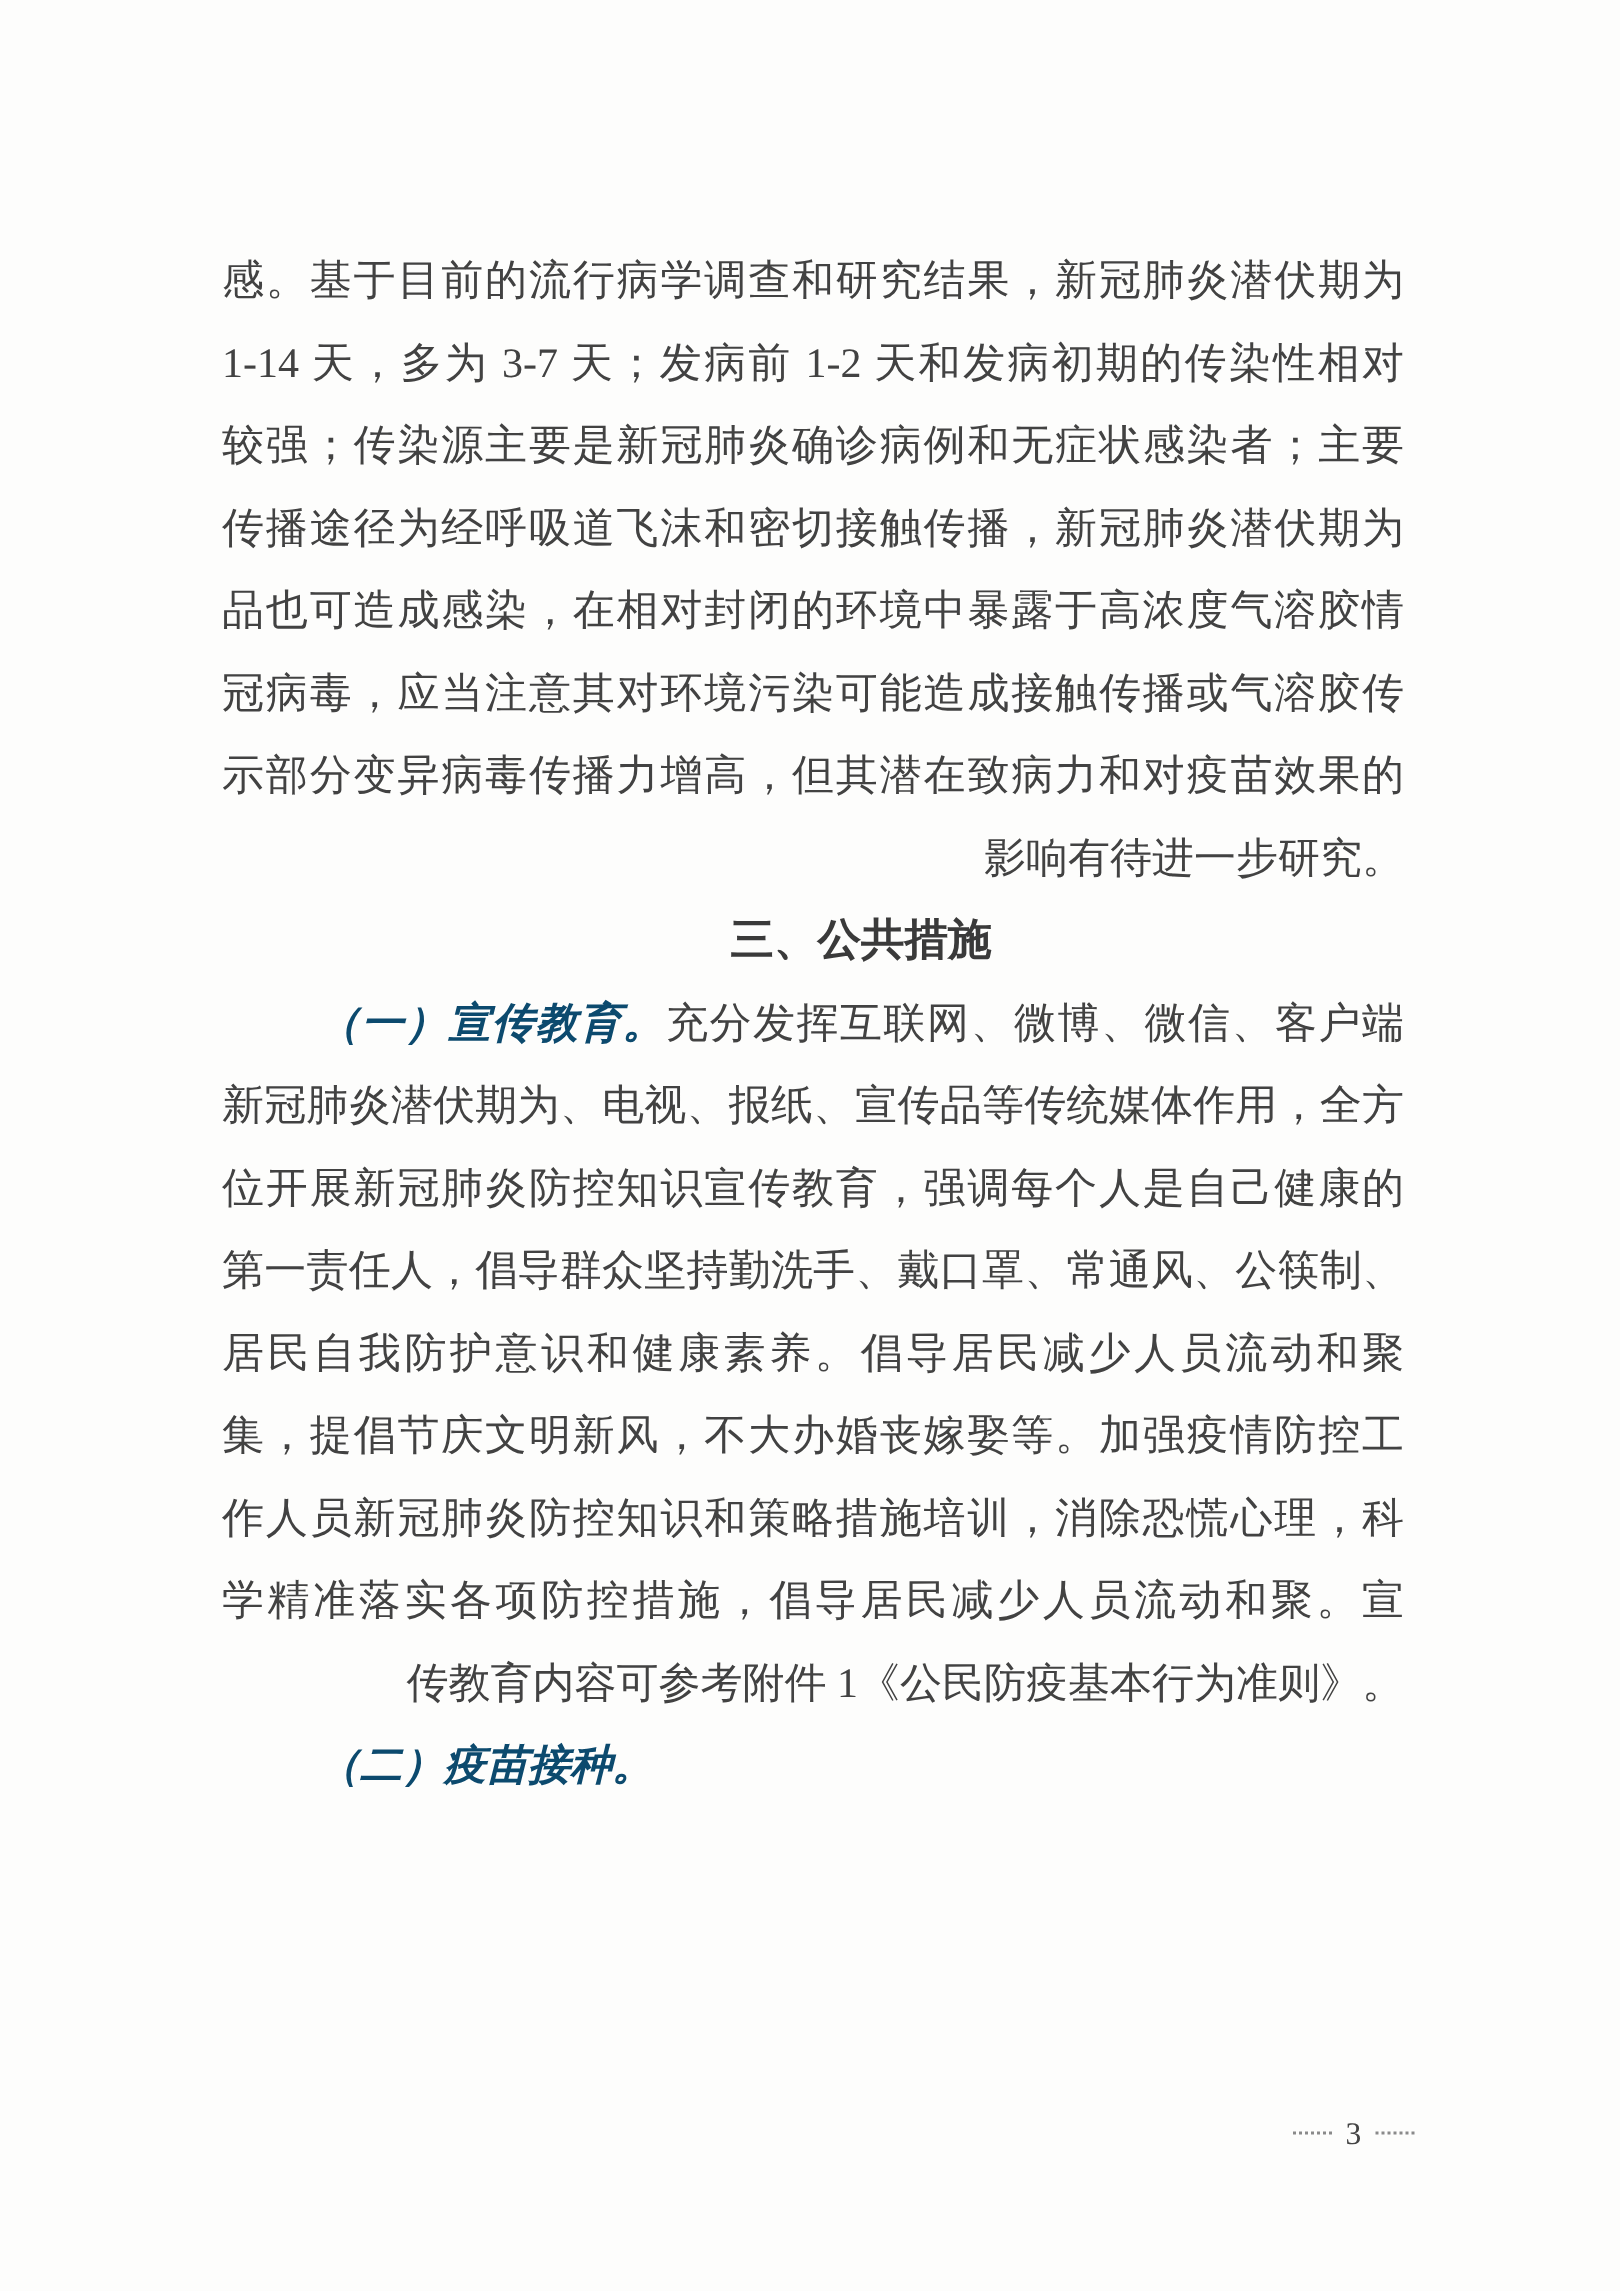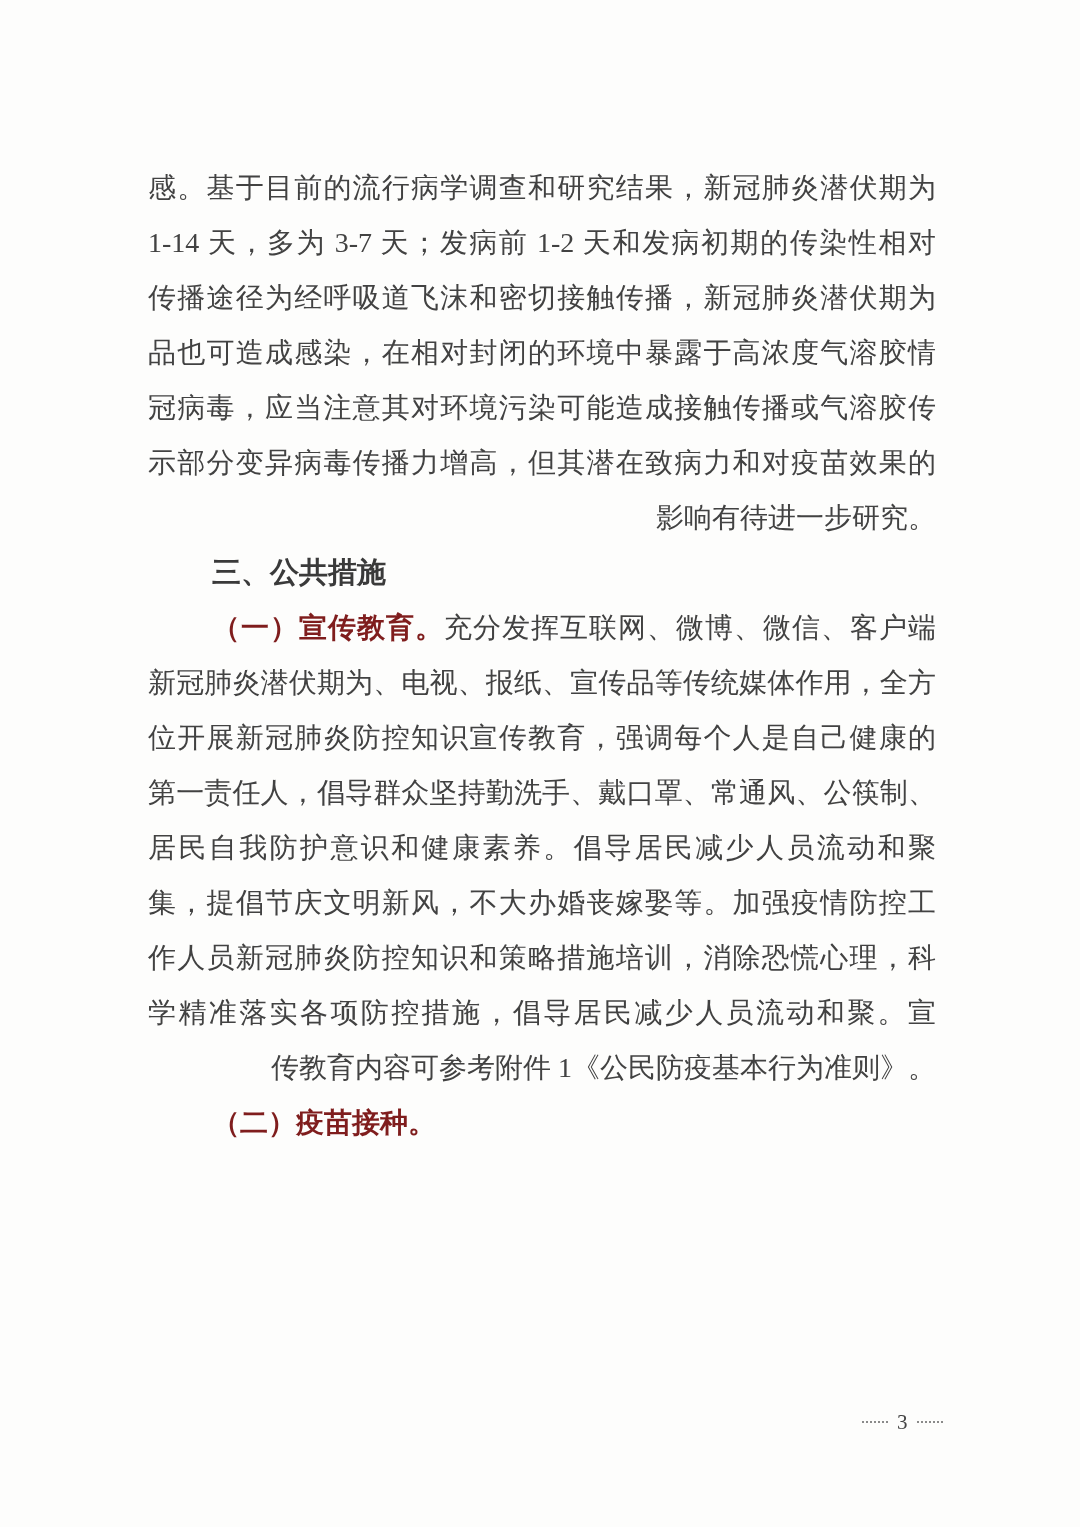--- a/index.html
+++ b/index.html
@@ -39,24 +39,26 @@
     text-align: right;
   }
   .indent {
     text-indent: 64px;
   }
   .heading {
     font-family: "Liberation Sans", "DejaVu Sans", sans-serif;
     font-weight: bold;
     color: #3a3a3a;
     font-size: 29px;
+    text-align: center;
   }
   .lead {
     font-weight: bold;
-    color: #7f1d1d;
+    color: #0c4a6e;
+    font-style: italic;
   }
   .footer {
     position: absolute;
     left: 862px;
     top: 1410px;
     display: flex;
     align-items: center;
     gap: 9px;
     color: #555;
   }
@@ -75,20 +77,21 @@
 </head>
 <body>
 
 <div class="page">
 
   <div class="text-block">
 
     <div>
       <div class="line just">感。基于目前的流行病学调查和研究结果，新冠肺炎潜伏期为</div>
       <div class="line just">1-14 天，多为 3-7 天；发病前 1-2 天和发病初期的传染性相对</div>
+      <div class="line just">较强；传染源主要是新冠肺炎确诊病例和无症状感染者；主要</div>
       <div class="line just">传播途径为经呼吸道飞沫和密切接触传播，新冠肺炎潜伏期为</div>
       <div class="line just">品也可造成感染，在相对封闭的环境中暴露于高浓度气溶胶情</div>
       <div class="line just">冠病毒，应当注意其对环境污染可能造成接触传播或气溶胶传</div>
       <div class="line just">示部分变异病毒传播力增高，但其潜在致病力和对疫苗效果的</div>
       <div class="line last-line">影响有待进一步研究。</div>
     </div>
 
     <div class="line indent heading">三、公共措施</div>
 
     <div>

